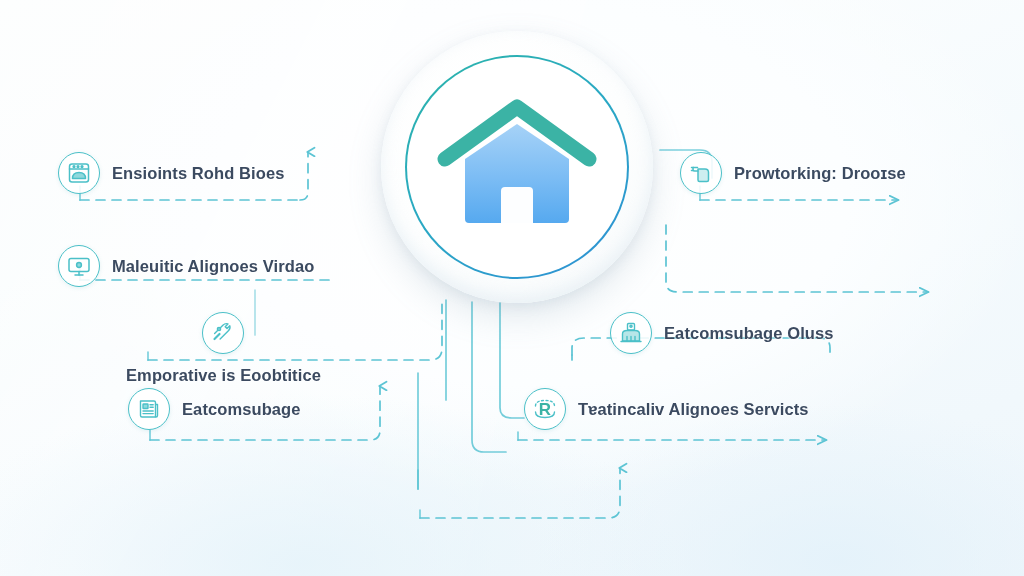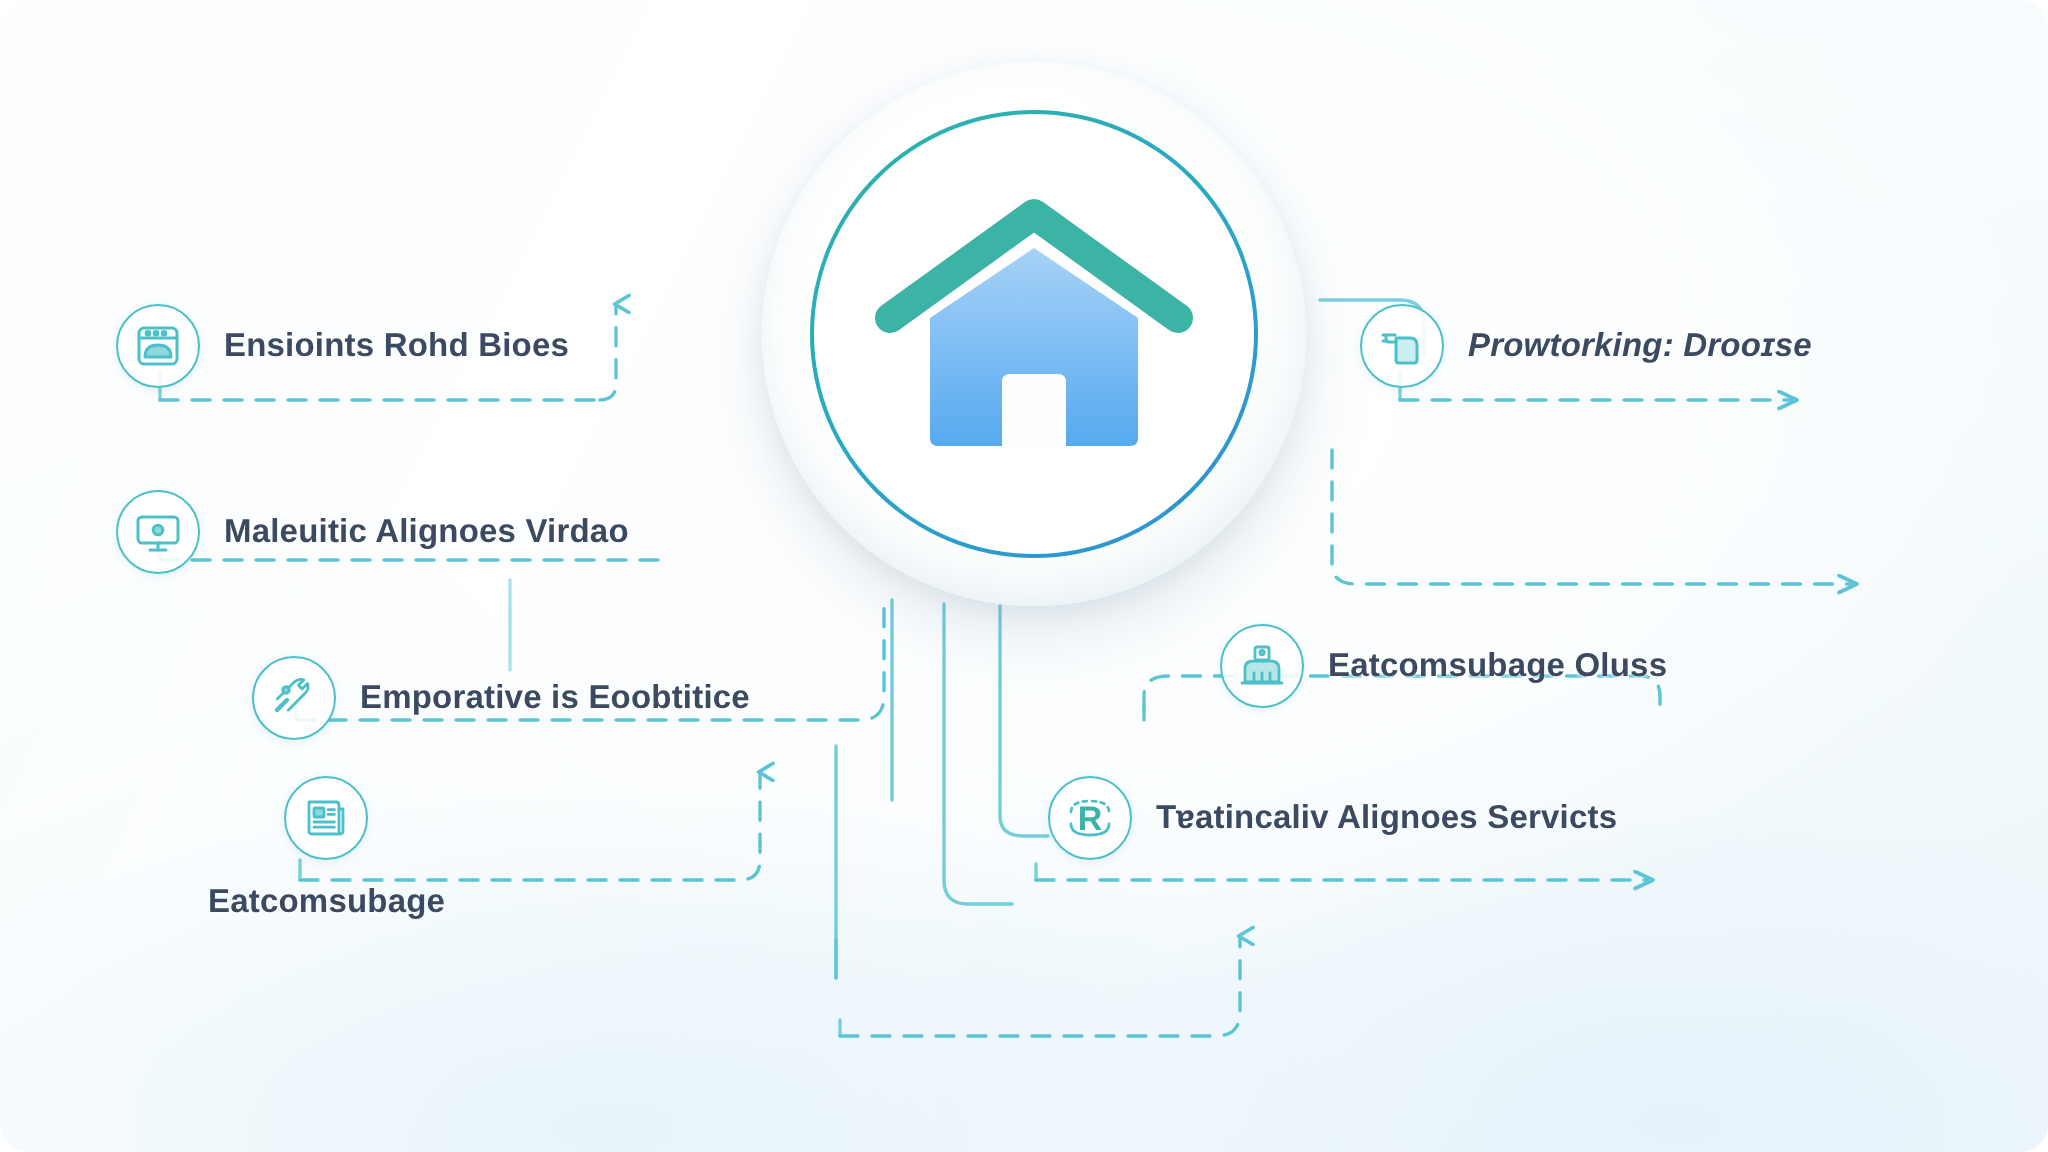--- a/index.html
+++ b/index.html
@@ -17,21 +17,20 @@
   }
 
   .canvas {
     position: relative;
     width: 1024px;
     height: 576px;
     background:
       radial-gradient(ellipse 700px 420px at 52% 34%, #ffffff 0%, #fcfeff 45%, rgba(252,254,255,0) 72%),
       linear-gradient(160deg, #fdfefe 0%, #fafdfe 30%, #f4fafd 62%, #eef6fb 100%);
     overflow: hidden;
-    border-radius: 14px;
   }
 
   
   .bg-sheen {
     position: absolute;
     left: -10%;
     top: -20%;
     width: 60%;
     height: 150%;
     background: linear-gradient(105deg, rgba(255,255,255,0) 0%, rgba(255,255,255,0.55) 50%, rgba(255,255,255,0) 100%);
@@ -236,44 +235,44 @@
       <svg width="26" height="26" viewBox="0 0 26 26" fill="none" stroke="#4bc0c8" stroke-width="1.5" stroke-linecap="round" stroke-linejoin="round">
         <rect x="3" y="5.5" width="20" height="13" rx="2"></rect>
         <path d="M9 22 H17"></path>
         <path d="M13 18.5 V22"></path>
         <circle cx="13" cy="12" r="2.4" fill="#8fd9dd" stroke="#4bc0c8"></circle>
       </svg>
     </span>
     <span class="node-label">Maleuitic Alignoes Virdao</span>
   </div>
 
-  <div class="node" style="left:126px; top:328px;">
+  <div class="node" style="left:126px; top:312px;flex-direction:column;">
     <span class="node-icon">
       <svg width="26" height="26" viewBox="0 0 26 26" fill="none" stroke="#4bc0c8" stroke-width="1.5" stroke-linecap="round" stroke-linejoin="round">
         <path d="M5 18 L14 9 Q16.5 6.5 19.5 7.5 L16.5 10.5 L18.5 12.5 L21.5 9.5 Q22.5 12.5 20 15 L11 24" transform="translate(0,-3) scale(0.92)"></path>
         <path d="M4.5 19 L9.5 14" stroke-width="2.2"></path>
         <circle cx="9" cy="9" r="1.6" fill="#8fd9dd" stroke="#4bc0c8"></circle>
       </svg>
     </span>
     <span class="node-label">Emporative is Eoobtitice</span>
   </div>
 
-  <div class="node" style="left:104px; top:388px;flex-direction:column;">
+  <div class="node" style="left:128px; top:388px;">
     <span class="node-icon">
       <svg width="26" height="26" viewBox="0 0 26 26" fill="none" stroke="#4bc0c8" stroke-width="1.4" stroke-linecap="round" stroke-linejoin="round">
         <path d="M4.5 5 H18 Q19.5 5 19.5 6.5 V21 H6 Q4.5 21 4.5 19.5 Z"></path>
         <path d="M19.5 8.5 H21.5 V19.5 Q21.5 21 20 21"></path>
         <rect x="7" y="8" width="5" height="4.5" rx="0.6" fill="#8fd9dd" stroke="#4bc0c8"></rect>
         <path d="M14 8.8 H17.2 M14 11.2 H17.2 M7 15 H17.2 M7 17.6 H17.2"></path>
       </svg>
     </span>
     <span class="node-label">Eatcomsubage</span>
   </div>
 
-  <div class="node" style="left:680px; top:152px;font-style:italic;">
+  <div class="node" style="left:680px; top:152px;">
     <span class="node-icon">
       <svg width="26" height="26" viewBox="0 0 26 26" fill="none" stroke="#4bc0c8" stroke-width="1.5" stroke-linecap="round" stroke-linejoin="round">
         <path d="M10 9 H17 Q20.5 9 20.5 12.5 V20 Q20.5 21.5 19 21.5 H11.5 Q10 21.5 10 20 Z" fill="#cdeef0" stroke="#4bc0c8"></path>
         <path d="M10 11 H6.5 Q5 11 5 9.5 V7.5 H9.5"></path>
         <path d="M5.5 7.5 H3.5"></path>
         <path d="M5.5 10.5 H3.5"></path>
       </svg>
     </span>
     <span class="node-label">Prowtorking: Drooɪse</span>
   </div>

